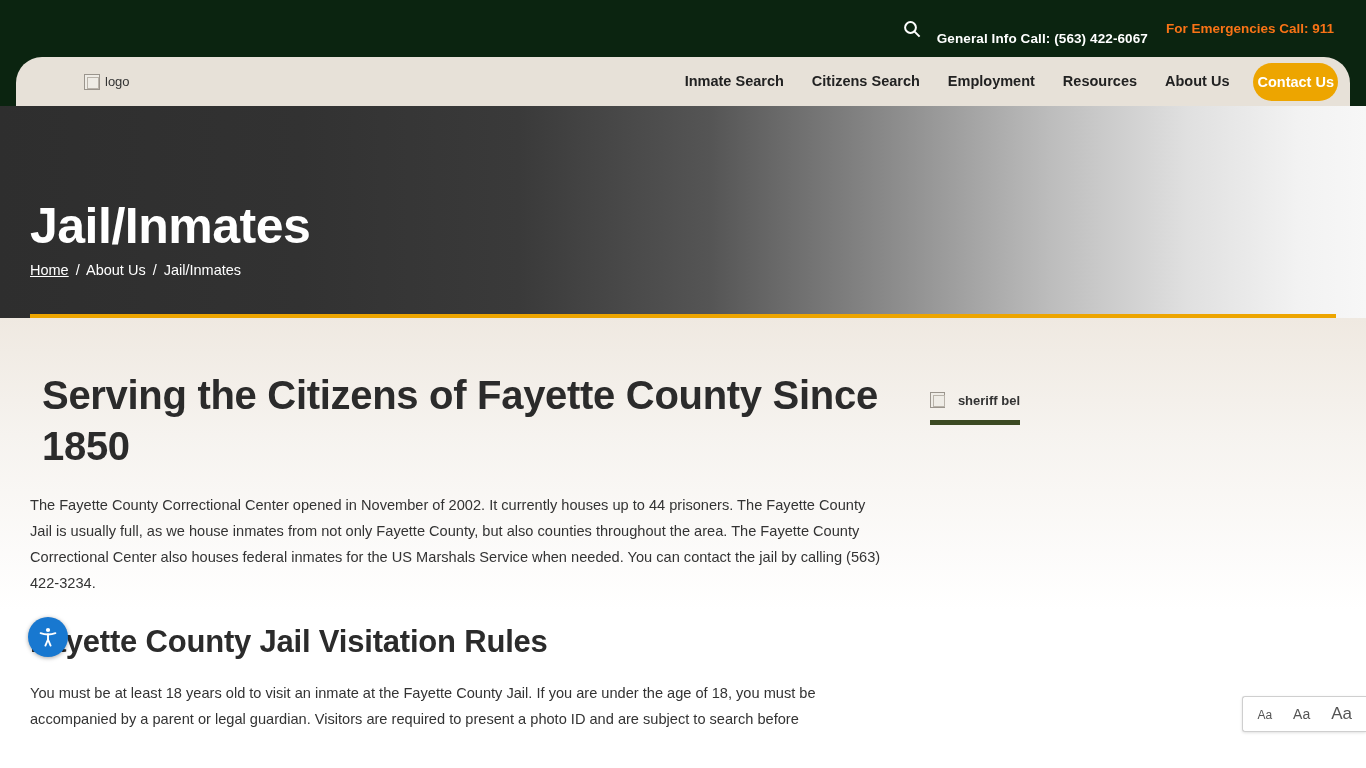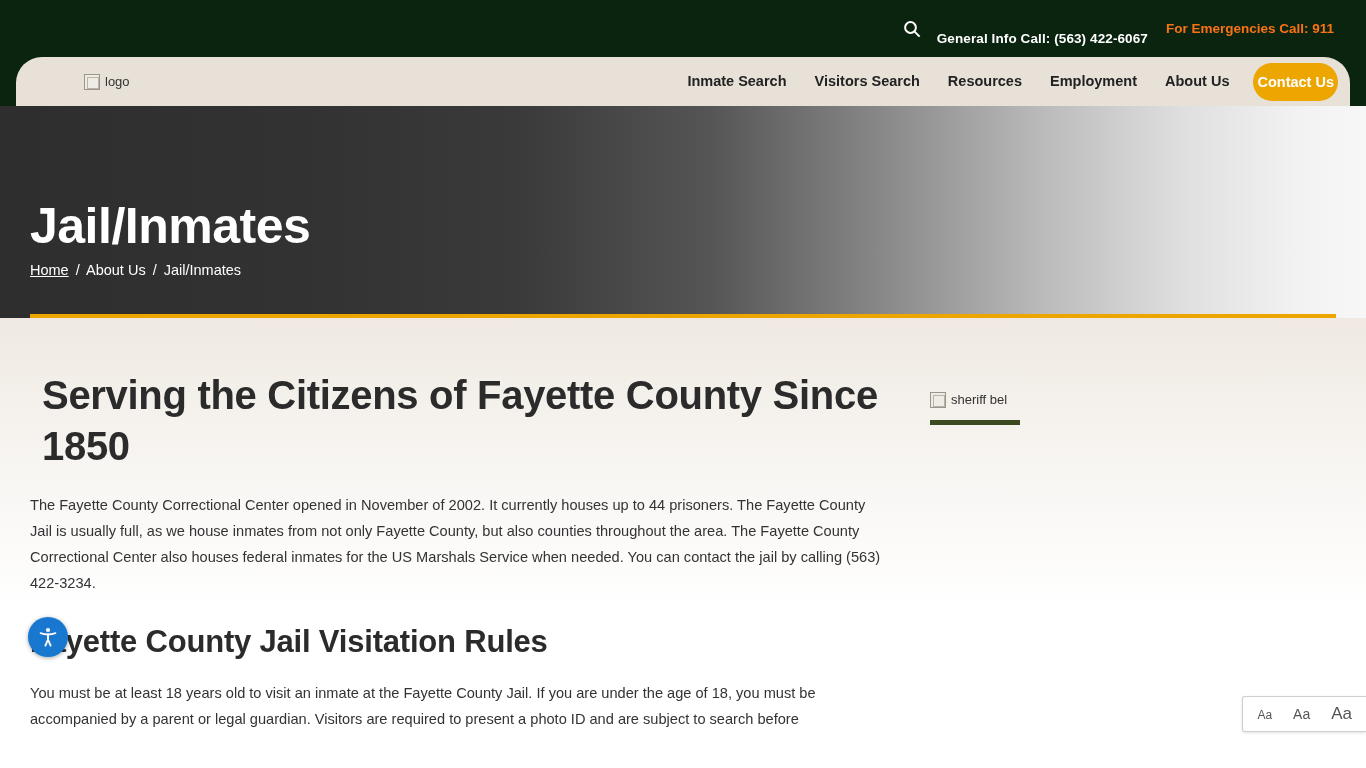--- a/index.html
+++ b/index.html
@@ -183,24 +183,26 @@
     font-size: 31px;
     font-weight: bold;
     color: #2b2b2b;
     margin: 0 0 20px 0;
     letter-spacing: -.2px;
   }
   .broken-img-right {
     font-size: 13px;
     color: #333;
     display: inline-flex;
-    gap: 5px;
+    align-items: center;
+    gap: 13px;
     white-space: nowrap;
     overflow: hidden;
     max-width: 90px;
+    font-weight: bold;
   }
   .green-bar {
     width: 90px; height: 5px;
     background: #3c4a22;
     margin-top: 8px;
   }
 
   
   .a11y-btn {
     position: absolute;
@@ -256,23 +258,23 @@
 </div>
 
 <div class="navwrap">
   <div class="navbar">
     <div class="logo-broken">
       <span class="broken-img-glyph"></span>
       <span>logo</span>
     </div>
     <div class="navlinks">
       <div class="navlink">Inmate Search</div>
-      <div class="navlink">Visitors Search</div>
+      <div class="navlink">Citizens Search</div>
+      <div class="navlink">Employment</div>
       <div class="navlink">Resources</div>
-      <div class="navlink">Employment</div>
       <div class="navlink">About Us</div>
       <div class="contact-btn">Contact Us</div>
     </div>
   </div>
 </div>
 
 <div class="hero">
   <div class="hero-inner">
     <h1 class="hero-title">Jail/Inmates</h1>
     <div class="breadcrumb">

